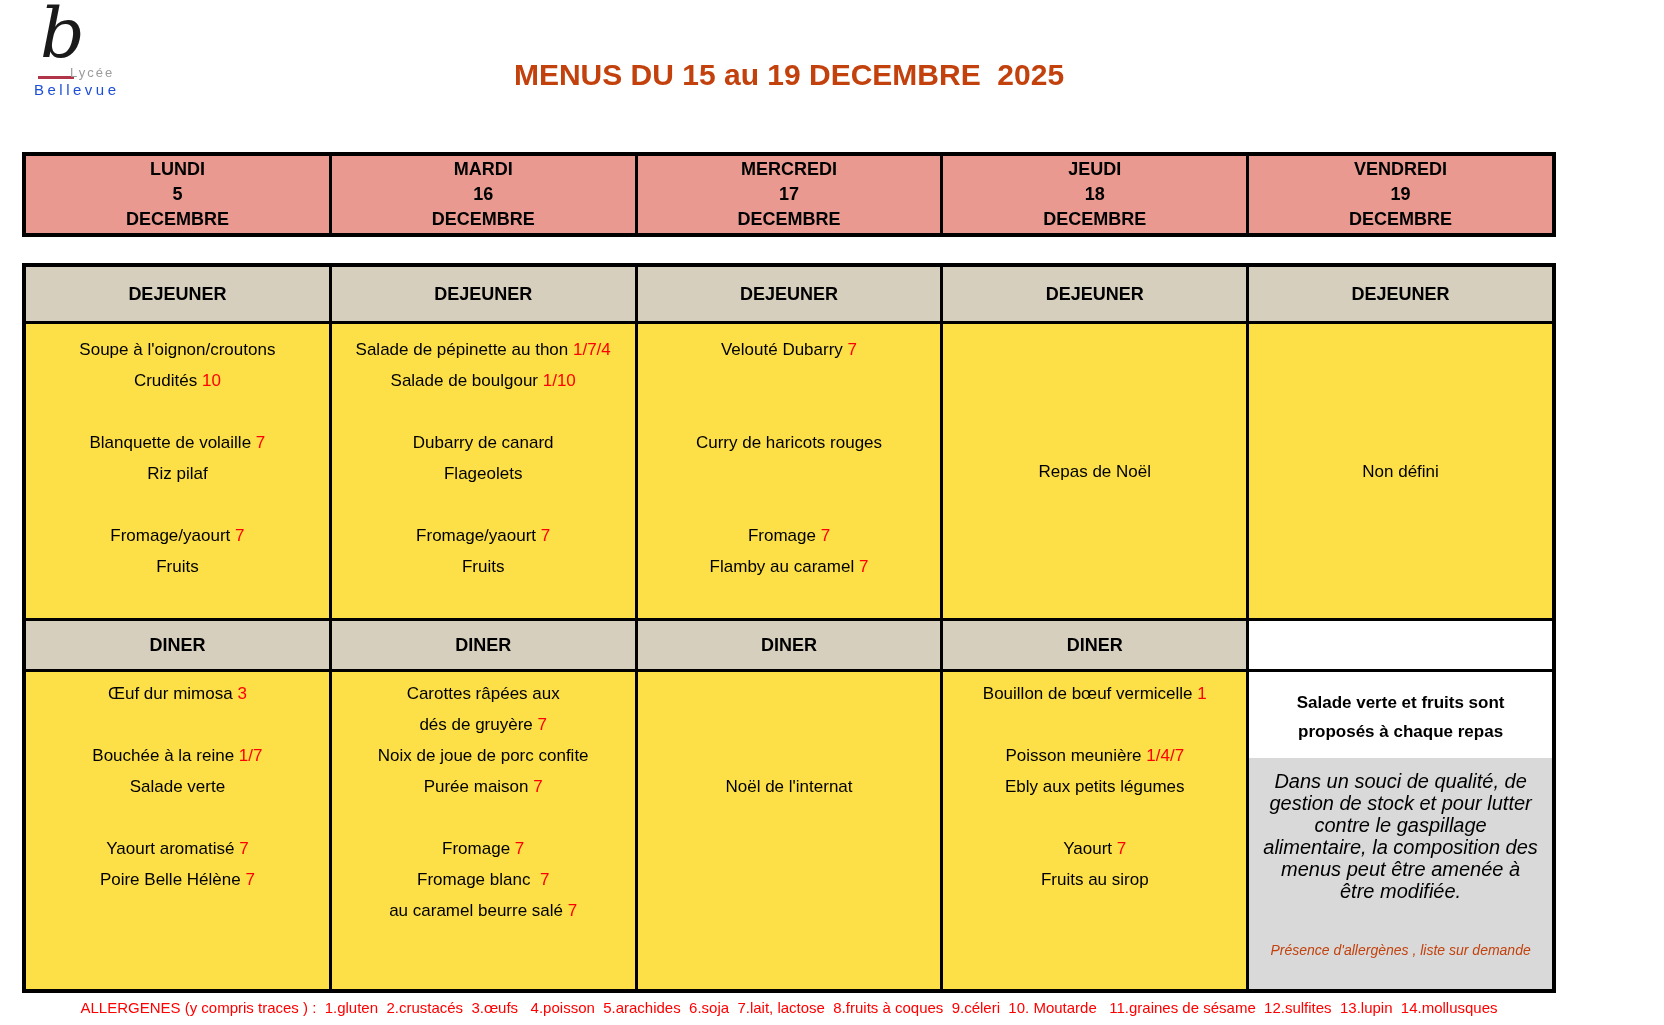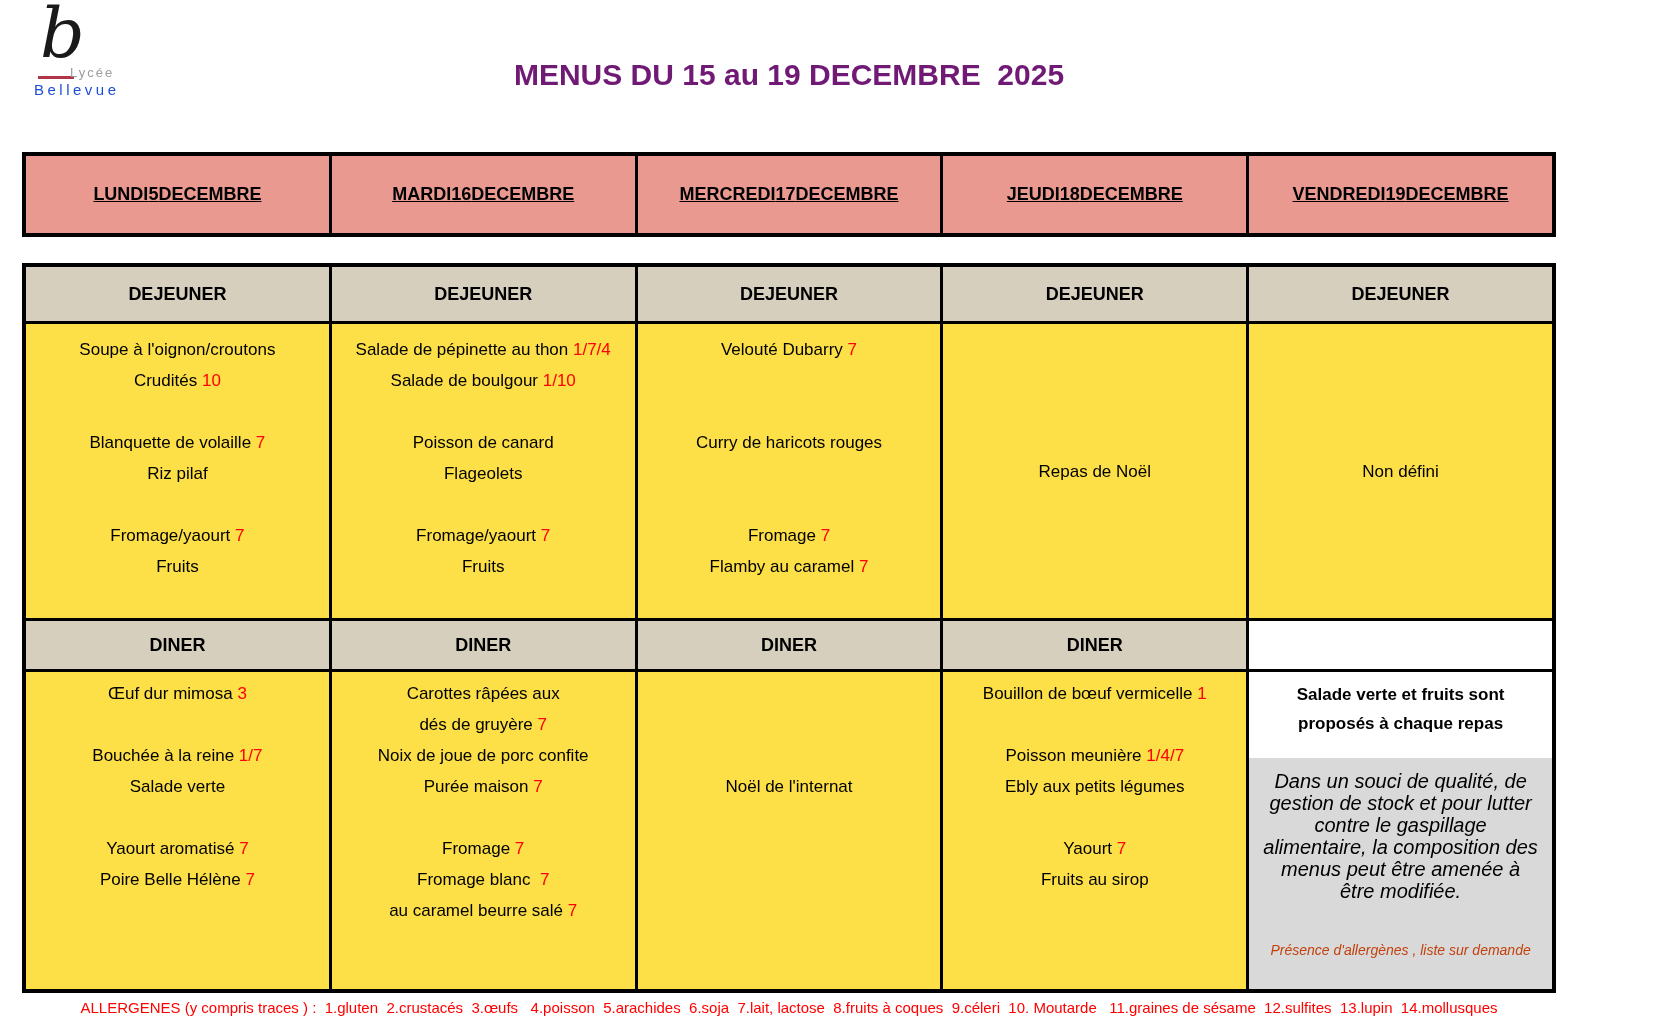--- a/index.html
+++ b/index.html
@@ -20,53 +20,53 @@
   .logo-type {
     position:absolute; left:42px; top:61px; font-size:13px; color:#9b9b9b; letter-spacing:2px;
   }
   .logo-name {
     position:absolute; left:6px; top:77px; font-size:15px; color:#1d4ed8; letter-spacing:3.5px;
   }
 
   
   #title {
     position:absolute; left:22px; top:58px; width:1534px;
-    text-align:center; font-size:30px; font-weight:bold; color:#701a75; white-space:pre-wrap;
+    text-align:center; font-size:30px; font-weight:bold; color:#c2410c; white-space:pre-wrap;
   }
 
   
   .tbl {
     position:absolute; left:22px; width:1534px;
     display:grid; grid-template-columns:repeat(5,1fr);
     background:#000; border:4px solid #000; gap:3px;
   }
   #day-table { top:152px; height:85px; grid-template-rows:77px; }
   #main-table { top:263px; height:730px; grid-template-rows:54px 294px 48px 317px; }
 
   .day-cell {
-    background:#e9998f; display:flex; flex-direction:row; align-items:center; justify-content:center;
-    font-weight:bold; font-size:18px; line-height:25px; color:#000; text-align:center;text-decoration:underline;
+    background:#e9998f; display:flex; flex-direction:column; align-items:center; justify-content:center;
+    font-weight:bold; font-size:18px; line-height:25px; color:#000; text-align:center;
   }
   .meal-header {
     background:#d7cfbd; display:flex; align-items:center; justify-content:center;
     font-weight:bold; font-size:18px; color:#000;
   }
   .meal-header.empty { background:#fff; }
 
   .menu-cell {
     background:#fde047; color:#000; font-size:17px; text-align:center; padding-top:10px;
     position:relative; overflow:hidden;
   }
   .menu-cell.center { display:flex; align-items:center; justify-content:center; padding-top:0; }
   .menu-line { height:31px; line-height:31px; white-space:pre-wrap; }
   .menu-cell.diner-cell { padding-top:6px; }
   .red { color:#ff0000; }
 
   
-  .notes-cell { background:#fff; position:relative; padding-top:8px; text-align:center; }
+  .notes-cell { background:#fff; position:relative; padding-top:16px; text-align:center; }
   .notes-bold { font-weight:bold; font-size:17px; line-height:29px; color:#000; }
   .note-box {
     position:absolute; left:0; right:0; top:86px; bottom:0; background:#d9d9d9;
     padding:12px 13px 0 13px;
   }
   .note-quality {
     font-style:italic; font-size:20px; line-height:22px; color:#000; text-align:center;
   }
   .note-allergen {
     font-style:italic; font-size:14px; color:#c2410c; text-align:center; margin-top:40px;
@@ -133,21 +133,21 @@
         <div class="menu-line"><span>Blanquette de volaille </span><span class="red">7</span></div>
         <div class="menu-line"><span>Riz pilaf</span></div>
         <div class="menu-line"></div>
         <div class="menu-line"><span>Fromage/yaourt </span><span class="red">7</span></div>
         <div class="menu-line"><span>Fruits</span></div>
       </div>
       <div class="menu-cell">
         <div class="menu-line"><span>Salade de pépinette au thon </span><span class="red">1/7/4</span></div>
         <div class="menu-line"><span>Salade de boulgour </span><span class="red">1/10</span></div>
         <div class="menu-line"></div>
-        <div class="menu-line"><span>Poisson de canard</span></div>
+        <div class="menu-line"><span>Dubarry de canard</span></div>
         <div class="menu-line"><span>Flageolets</span></div>
         <div class="menu-line"></div>
         <div class="menu-line"><span>Fromage/yaourt </span><span class="red">7</span></div>
         <div class="menu-line"><span>Fruits</span></div>
       </div>
       <div class="menu-cell">
         <div class="menu-line"><span>Velouté Dubarry </span><span class="red">7</span></div>
         <div class="menu-line"></div>
         <div class="menu-line"></div>
         <div class="menu-line"><span>Curry de haricots rouges</span></div>

